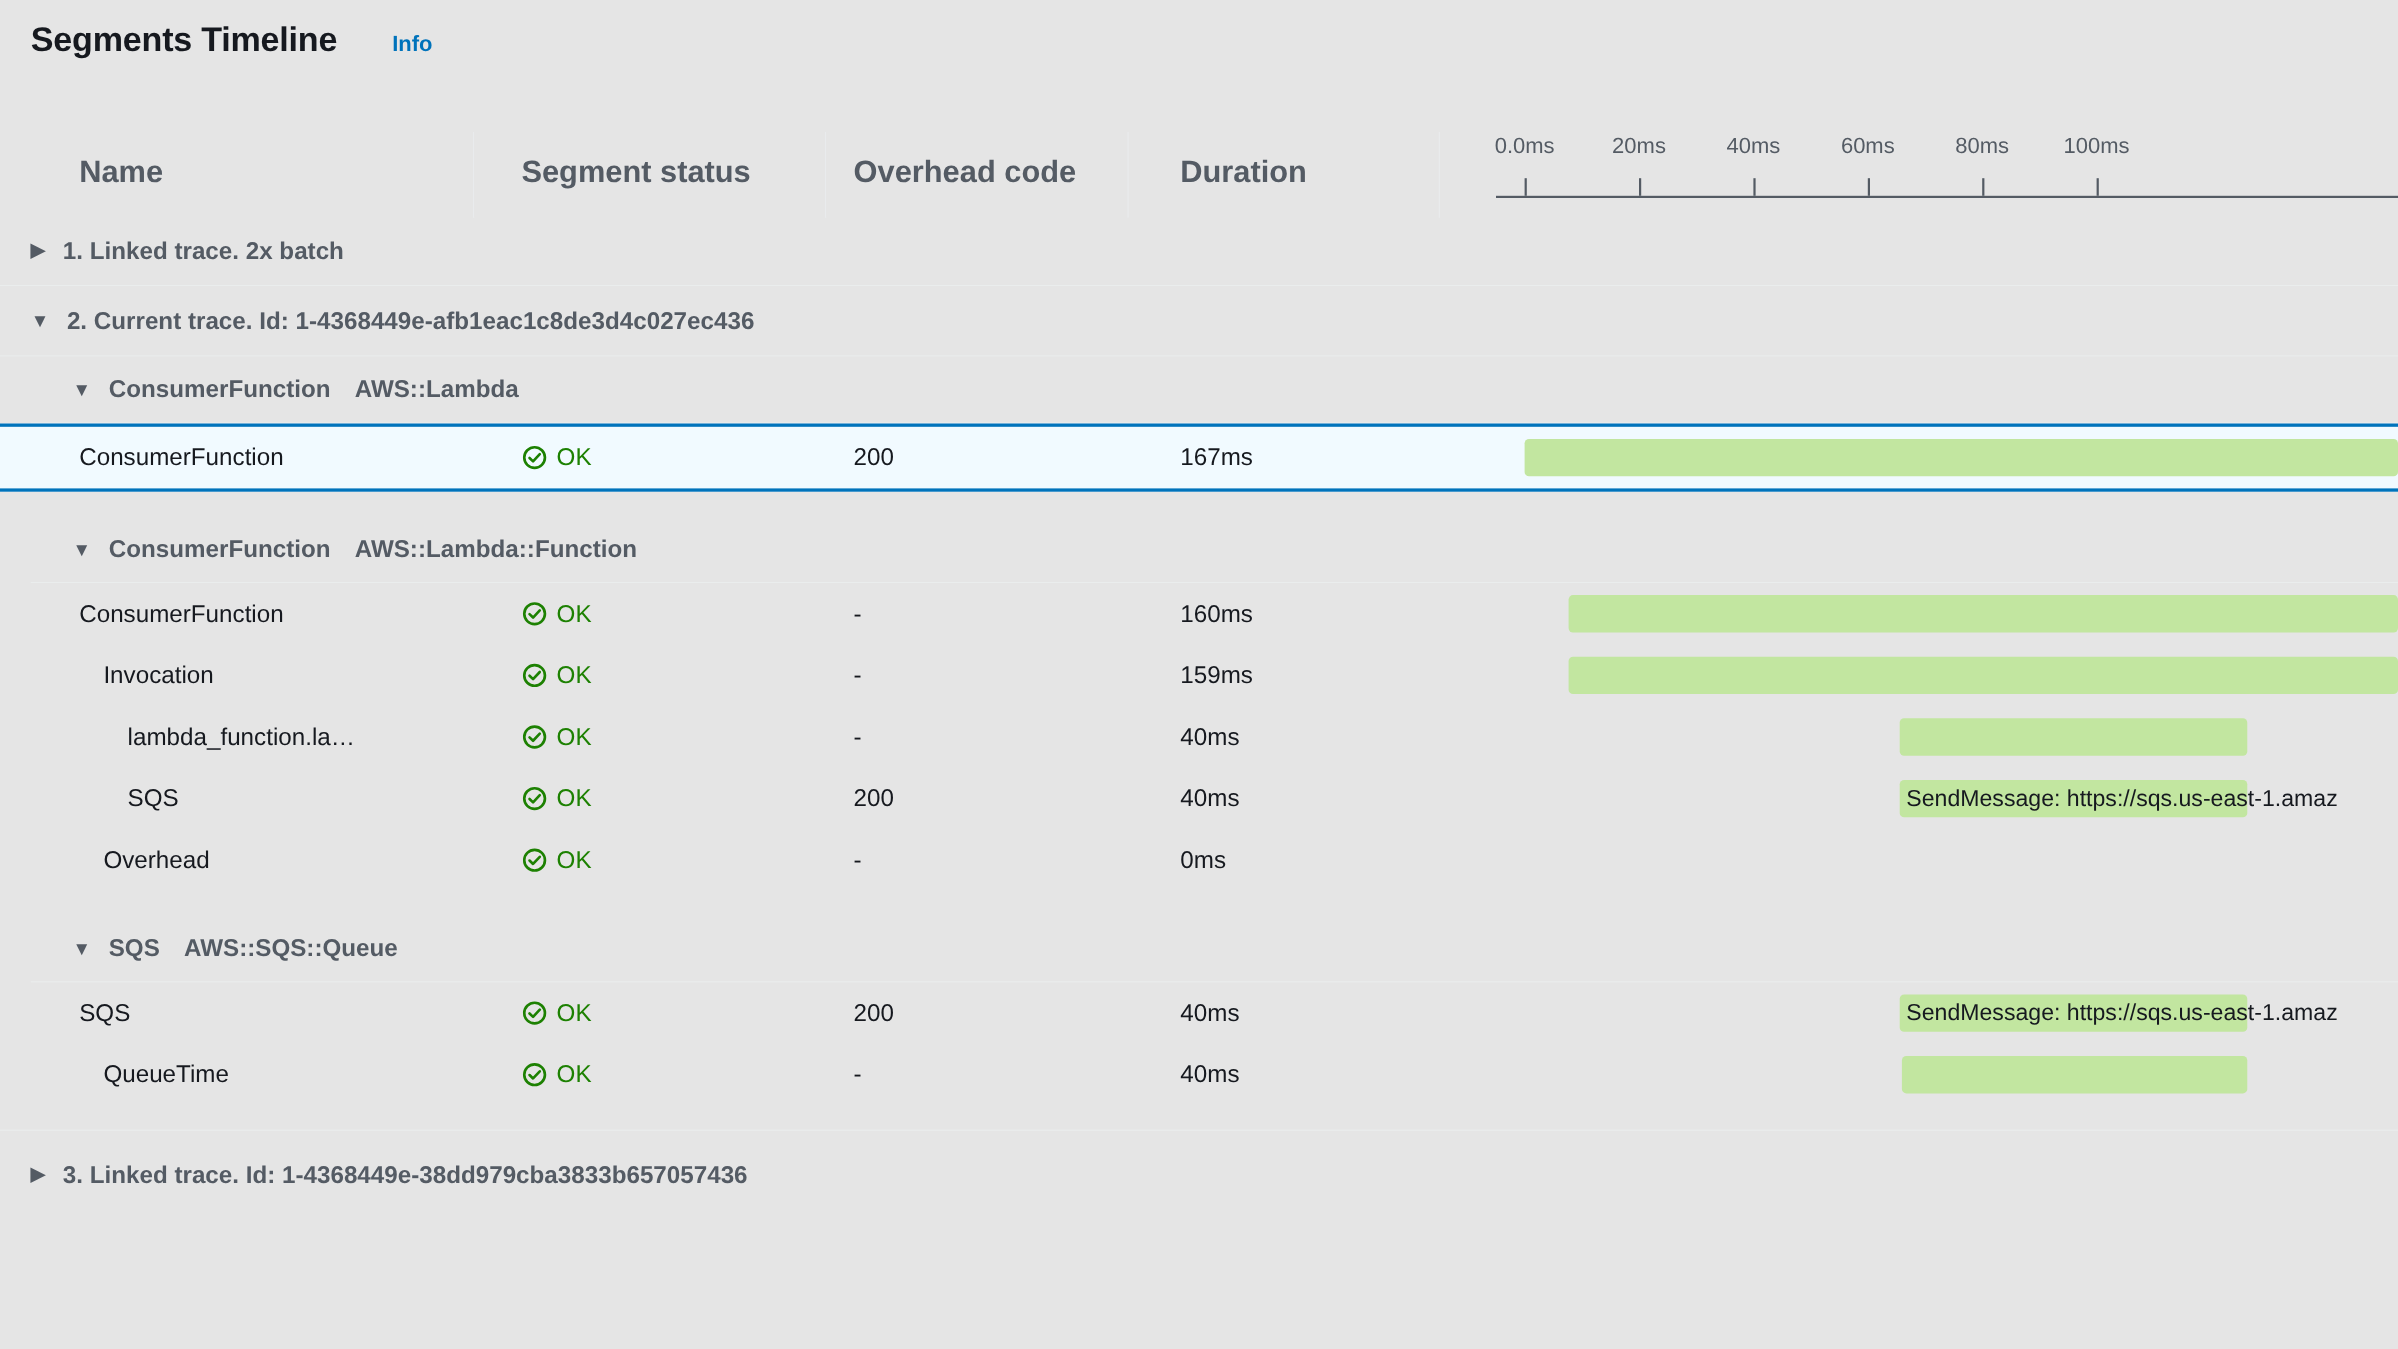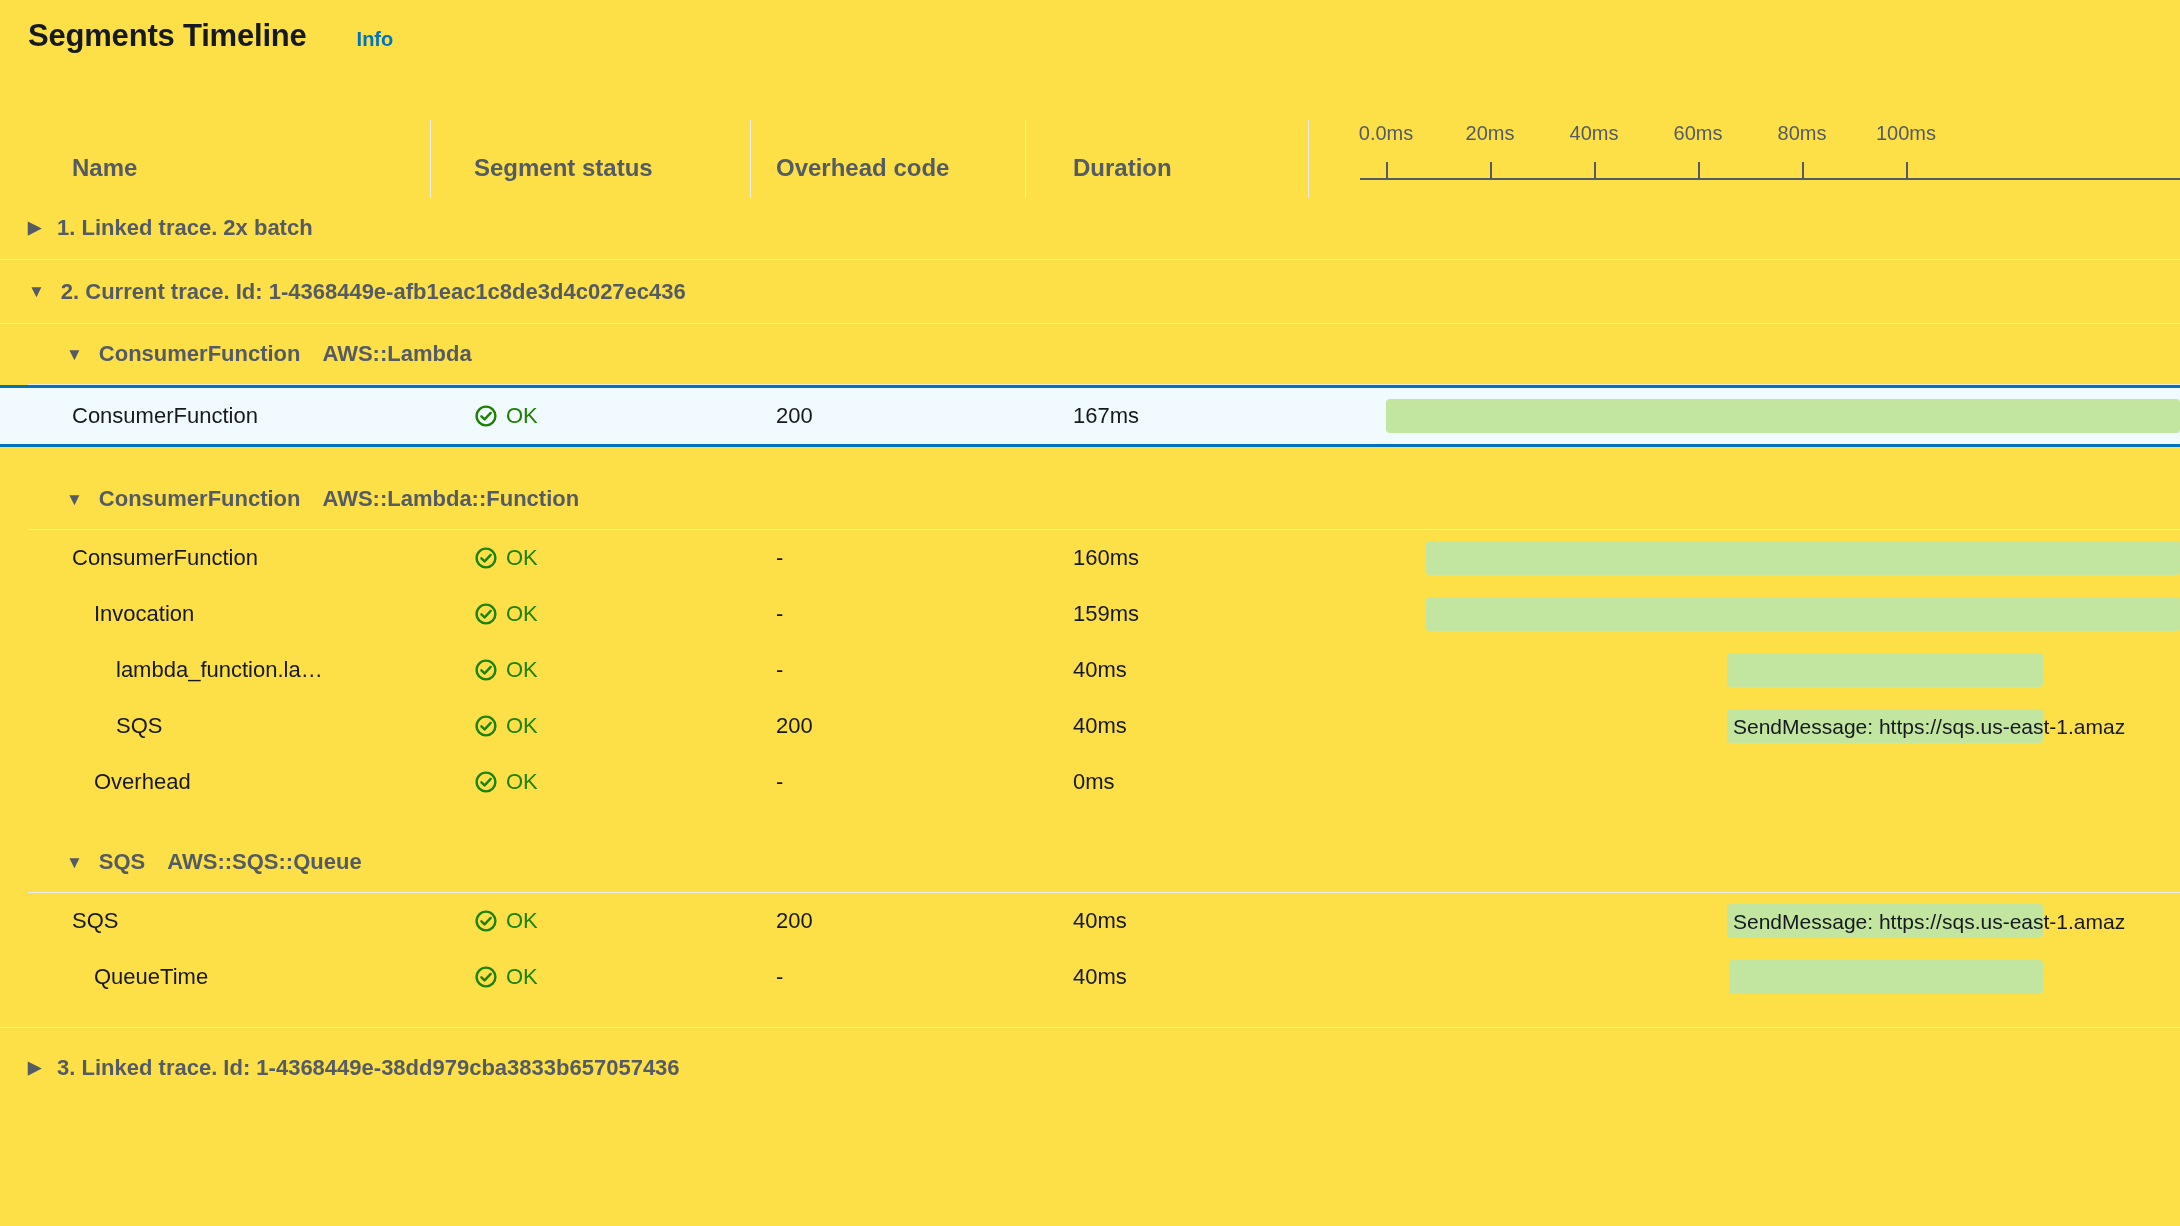--- a/index.html
+++ b/index.html
@@ -4,21 +4,21 @@
 <style>
   * { box-sizing: border-box; margin: 0; padding: 0; }
   html, body {
     width: 2180px;
     height: 1226px;
     background: #ffffff;
     font-family: "Liberation Sans", sans-serif;
     overflow: hidden;
   }
 
-  .page { position: relative; width: 2180px; height: 1226px; background:#fde047; }
+  .page { position: relative; width: 2180px; height: 1226px; background:#e5e5e5; }
 
   
   .page-header {
     position: absolute;
     left: 28px; top: 18px;
     display: flex;
     align-items: baseline;
     gap: 26px;
   }
   .page-title {
@@ -38,25 +38,25 @@
 
   
   .table-head {
     position: absolute;
     left: 0; top: 116px;
     width: 2180px;
     height: 80px;
   }
   .th {
     position: absolute;
-    top: 12px;
+    top: 0;
     height: 80px;
     display: flex;
     align-items: center;
-    font-size: 24px;
+    font-size: 28px;
     font-weight: 700;
     color: #545b64;
     white-space: nowrap;
   }
   .th-name      { left: 72px; }
   .th-status    { left: 474px; }
   .th-response  { left: 776px; }
   .th-duration  { left: 1073px; }
 
   .col-sep {

